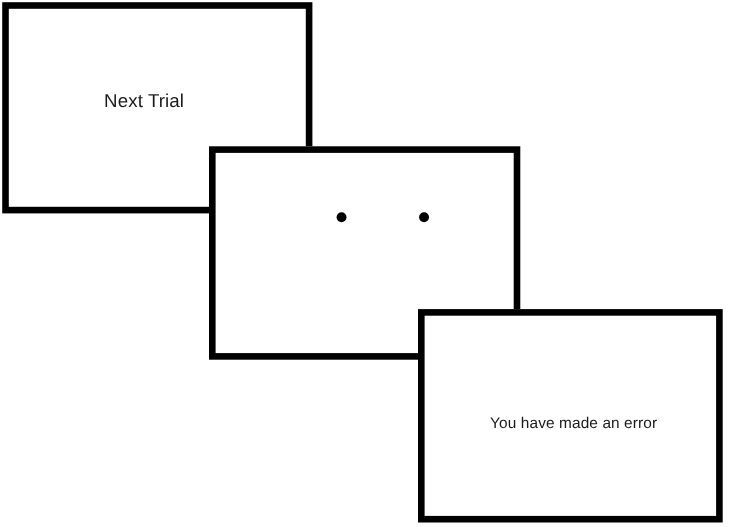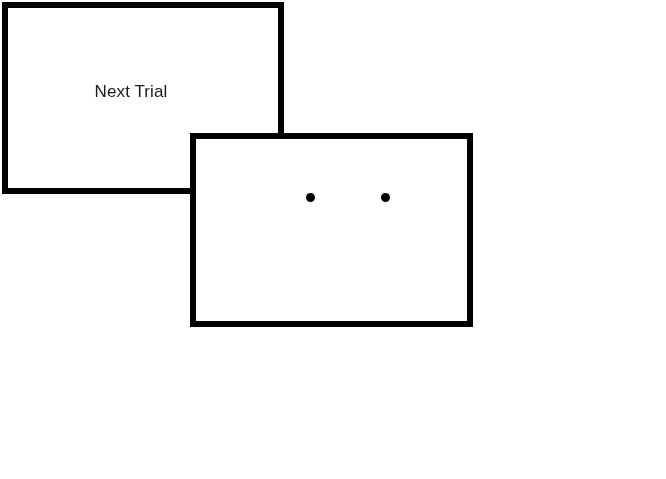--- a/index.html
+++ b/index.html
@@ -82,14 +82,17 @@
 
   <div class="panel" id="panel-next-trial">
     <div class="panel-caption">Next Trial</div>
   </div>
 
   <div class="panel" id="panel-fixation">
     <span class="dot" id="dot-left"></span>
     <span class="dot" id="dot-right"></span>
   </div>
 
+  <div class="panel" id="panel-error">
+    <div class="panel-caption">You have made an error</div>
+  </div>
 
 </div>
 
 </body></html>

